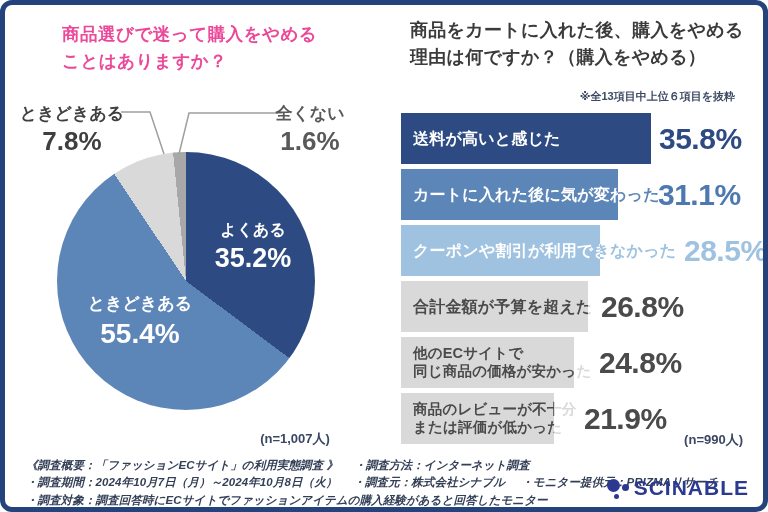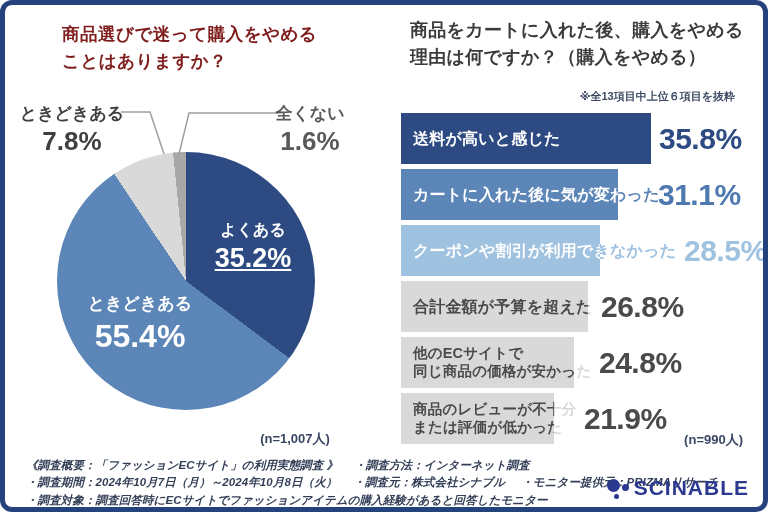--- a/index.html
+++ b/index.html
@@ -5,34 +5,34 @@
   html,body{margin:0;padding:0;background:#ffffff;}
   *{box-sizing:border-box;}
   body{font-family:"Liberation Sans","DejaVu Sans",sans-serif;}
   .card{
     position:relative;width:768px;height:512px;background:#ffffff;
     border:5px solid #24427c;border-radius:12px;overflow:hidden;
   }
   
   .l-title{
     position:absolute;left:57px;top:16px;
-    font-size:17.5px;font-weight:bold;color:#7f1d1d;line-height:1.55;letter-spacing:.5px;
+    font-size:17.5px;font-weight:bold;color:#ec4899;line-height:1.55;letter-spacing:.5px;
   }
   .pie{
     position:absolute;left:52px;top:147px;width:258px;height:258px;border-radius:50%;
   }
   .pie-label{position:absolute;text-align:center;line-height:1.25;}
   .pie-label .name{display:block;font-weight:bold;}
   .pie-label .val{display:block;font-weight:bold;}
   .pl-yokuaru{left:188px;top:215px;width:120px;color:#ffffff;}
   .pl-yokuaru .name{font-size:16px;text-align:center;}
-  .pl-yokuaru .val{font-size:27px;margin-top:2px;text-decoration:underline;}
+  .pl-yokuaru .val{font-size:27px;margin-top:2px;}
   .pl-tokidoki{left:75px;top:288px;width:120px;color:#ffffff;}
   .pl-tokidoki .name{font-size:17px;}
-  .pl-tokidoki .val{font-size:32px;margin-top:2px;}
+  .pl-tokidoki .val{font-size:28px;margin-top:2px;}
   .pl-amari{left:14px;top:98px;width:106px;color:#3f3f3f;}
   .pl-amari .name{font-size:17px;}
   .pl-amari .val{font-size:26px;margin-top:1px;}
   .pl-mattaku{left:262px;top:98px;width:86px;color:#595959;}
   .pl-mattaku .name{font-size:17px;}
   .pl-mattaku .val{font-size:26px;margin-top:1px;}
   .leader-svg{position:absolute;left:0;top:0;width:380px;height:460px;pointer-events:none;}
   .l-n{position:absolute;left:240px;top:425px;width:100px;text-align:center;
        font-size:13px;font-weight:bold;color:#3a4663;}
   

